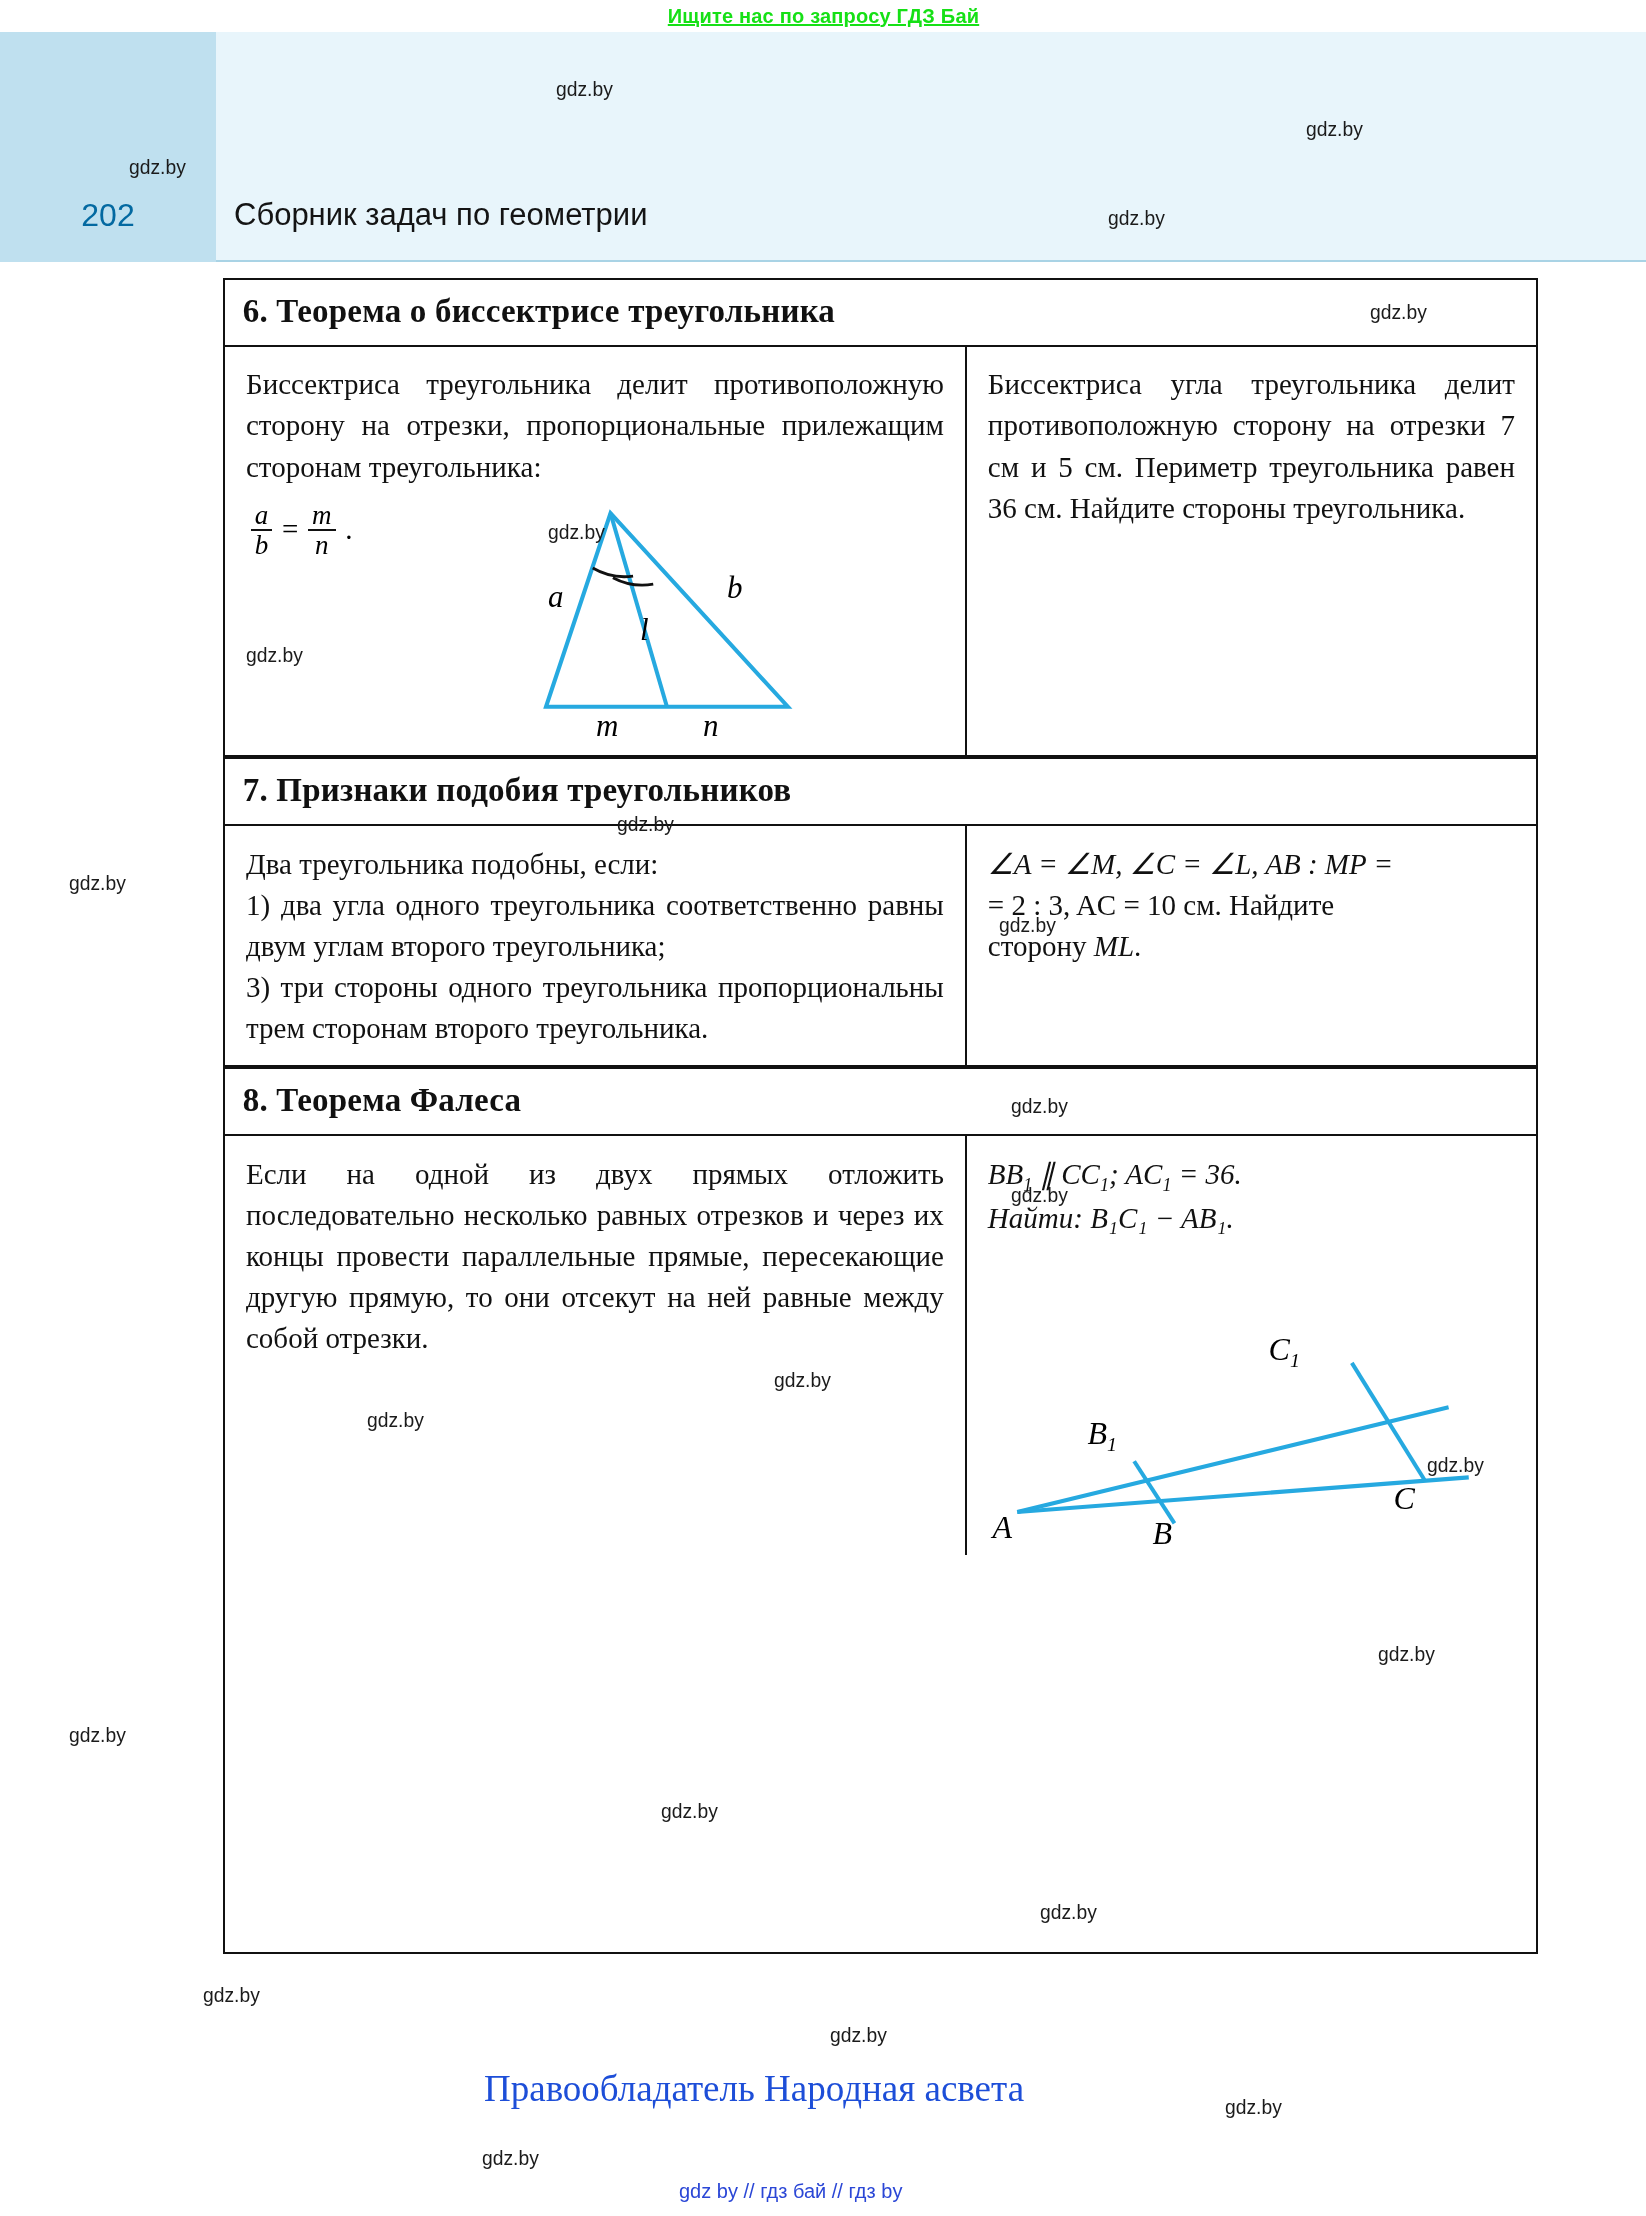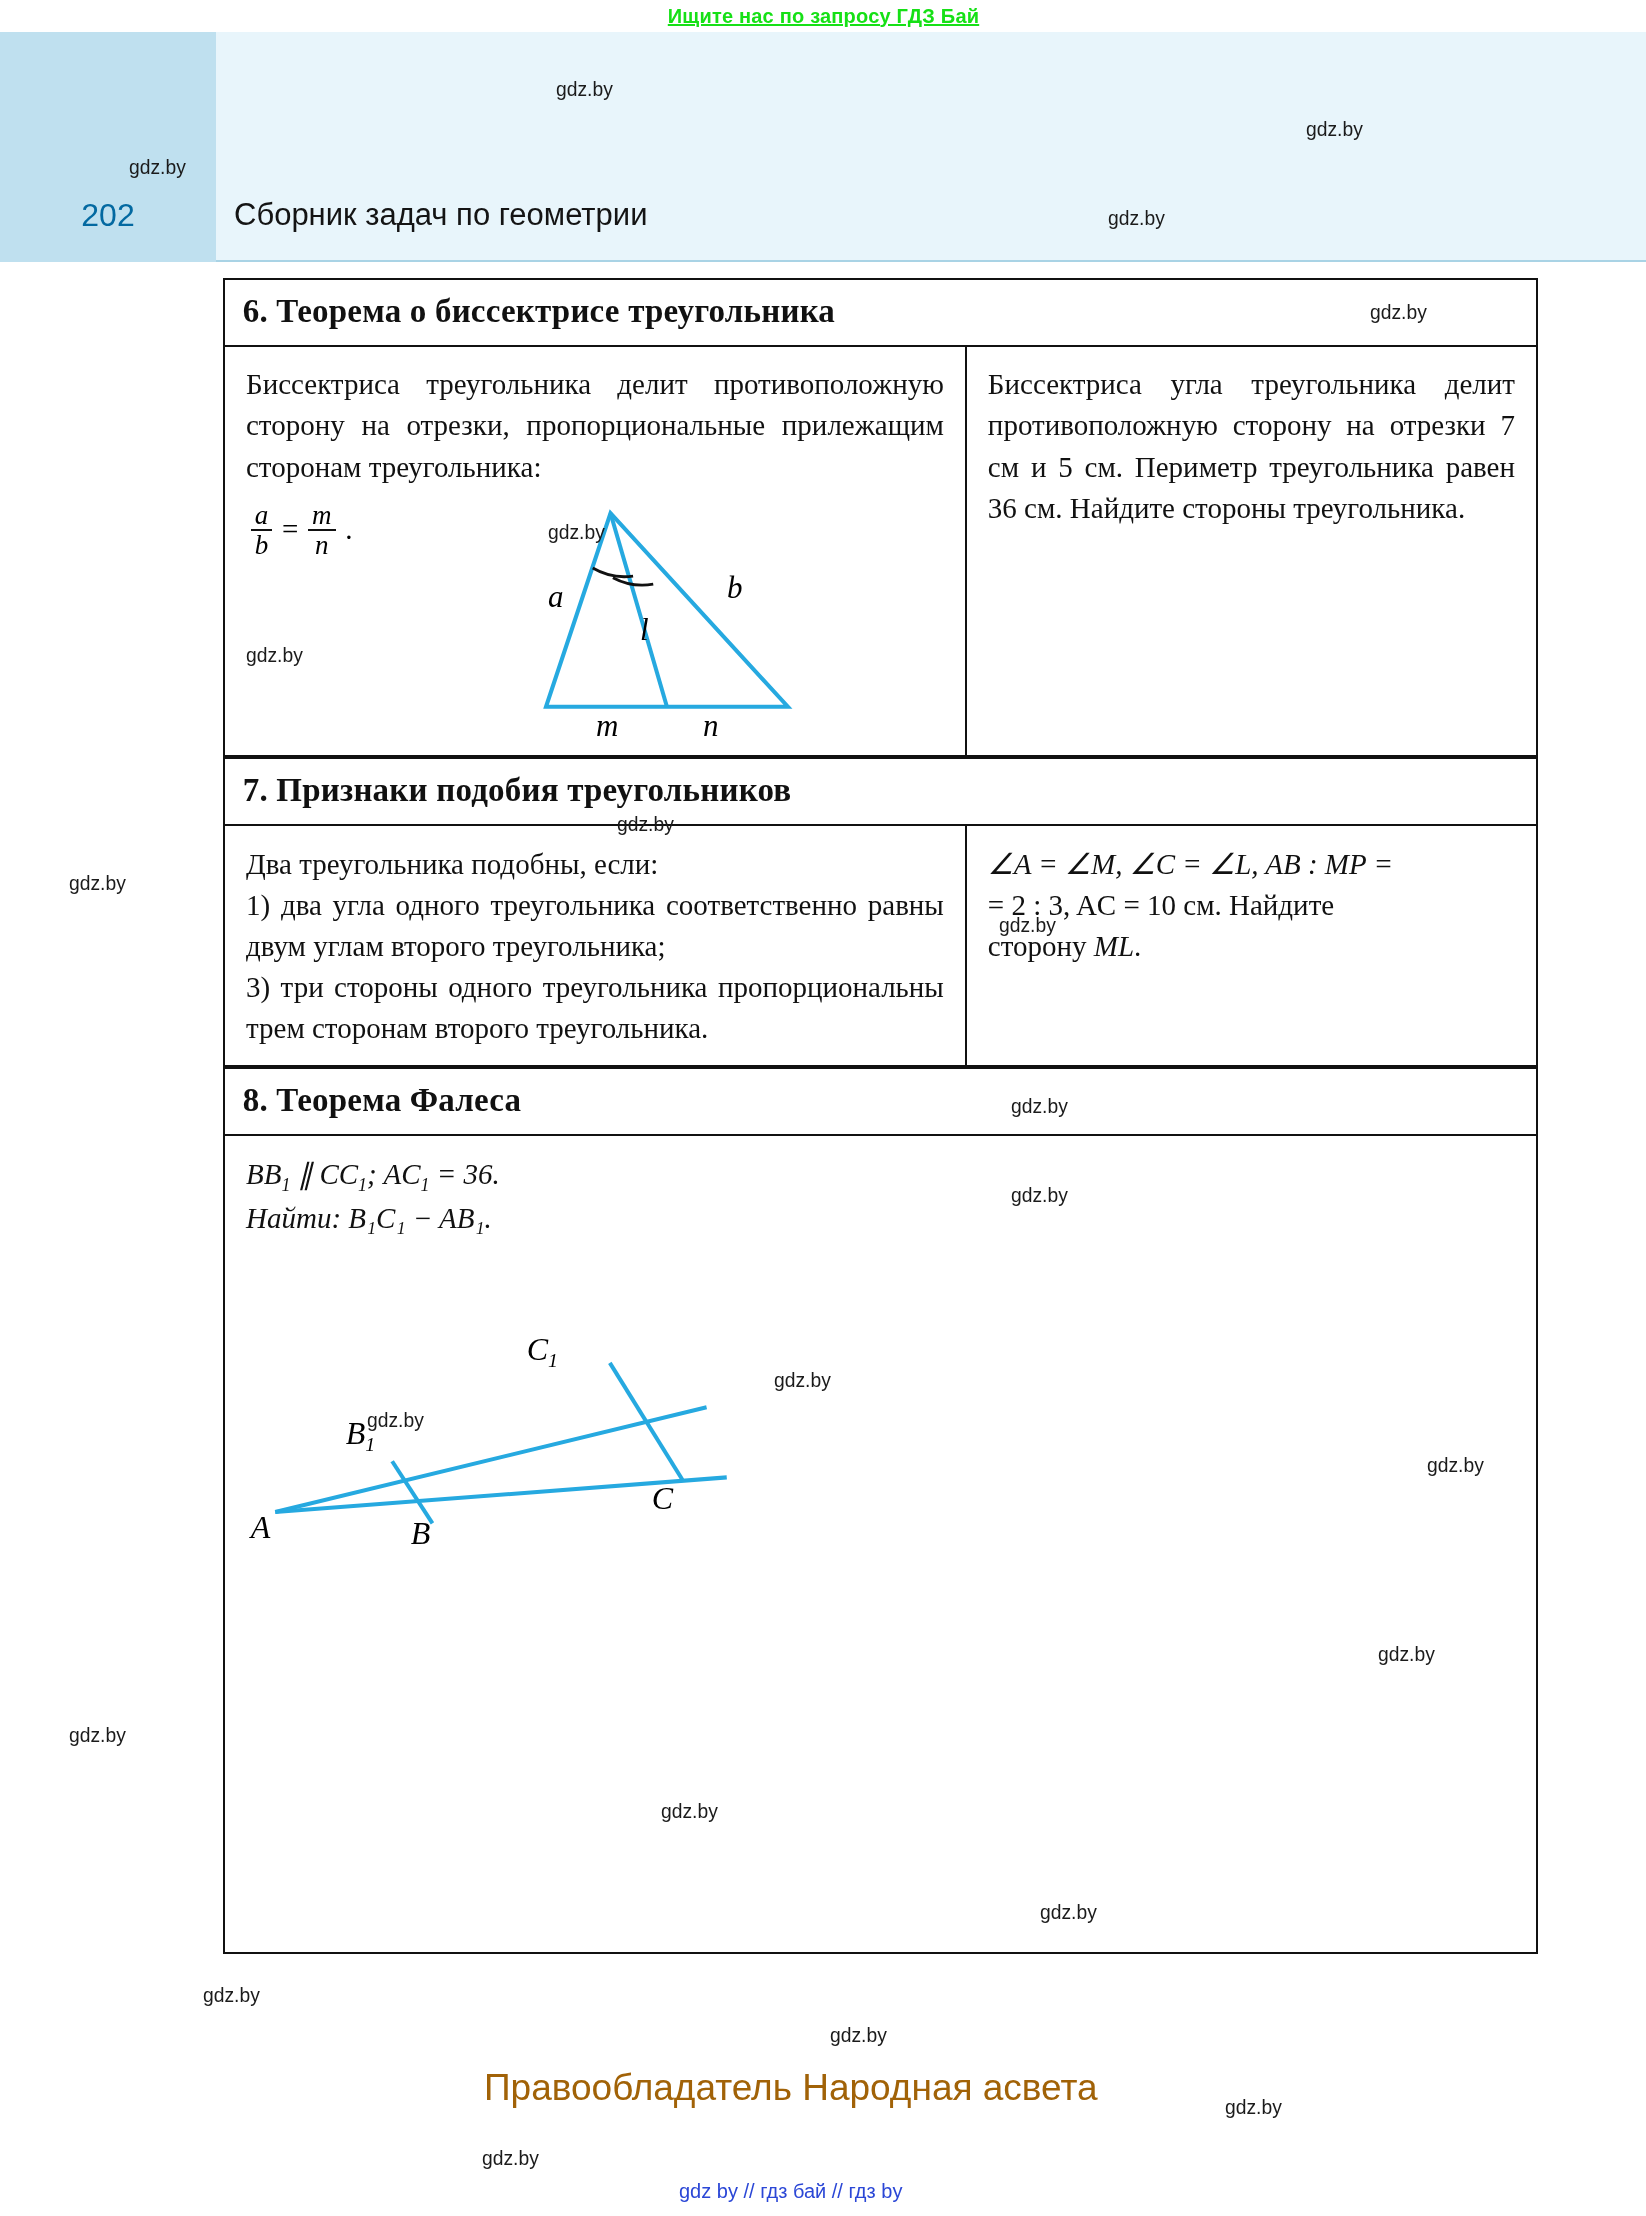--- a/index.html
+++ b/index.html
@@ -87,22 +87,22 @@
   
   .diagram{ position:relative; }
 
   
   .wm{
     position:absolute; font-family:"Liberation Sans", sans-serif;
     color:#1b1b1b; font-size:19.3px; white-space:nowrap;
     pointer-events:none;
   }
   .wm-footer-pink{
-    position:absolute; font-family:Liberation Sans, sans-serif;
-    color:#a16207; font-size:37px; white-space:nowrap;
+    position:absolute; font-family:Liberation Serif, serif;
+    color:#1d4ed8; font-size:37px; white-space:nowrap;
   }
   .wm-bottom-blue{
     position:absolute; font-family:"Liberation Sans", sans-serif;
     color:#2b47d6; font-size:20px; white-space:nowrap;
   }
 </style>
 </head>
 <body>
 
 <div class="top-banner">
@@ -169,20 +169,23 @@
       <div class="body-text nojust mathit" style="white-space:nowrap;">∠A = ∠M, ∠C = ∠L, AB : MP =</div>
       <div class="body-text nojust" style="white-space:nowrap;">= 2 : 3, AC = 10 см. Найдите</div>
       <div class="body-text nojust">
         <span>сторону </span><span class="mathit">ML</span><span>.</span>
       </div>
     </div>
   </div>
 
   <div class="sec-head" style="border-top:2.4px solid #111;">8.  Теорема Фалеса</div>
   <div class="sec-body" style="min-height:419px;">
+    <div class="cell-left">
+      <div class="body-text">Если на одной из двух прямых отложить последовательно несколько равных отрезков и через их концы провести параллельные прямые, пересекающие другую прямую, то они отсекут на ней равные между собой отрезки.</div>
+    </div>
     <div class="cell-right">
       <div class="body-text nojust mathit" style="white-space:nowrap;">
         <span>BB</span><sub>1</sub><span> ∥ CC</span><sub>1</sub><span>; AC</span><sub>1</sub><span> = 36.</span>
       </div>
       <div class="body-text nojust" style="white-space:nowrap;">
         <span class="italic-lbl">Найти:</span>
         <span class="mathit">B₁C₁ − AB₁.</span>
       </div>
 
       <div class="diagram" style="position:absolute;left:17.7px;top:176px;width:516px;height:234px;">

